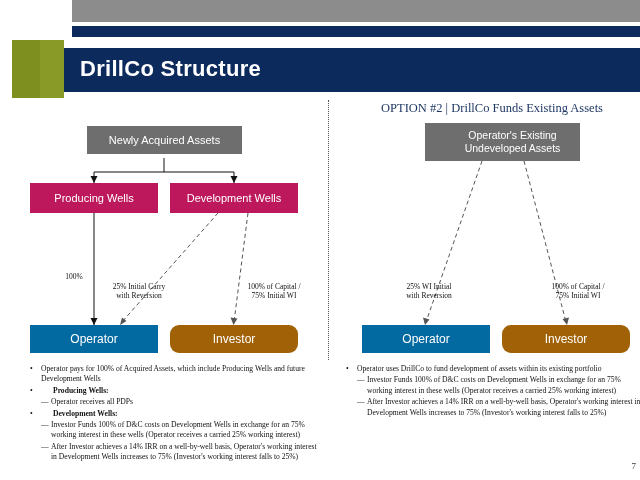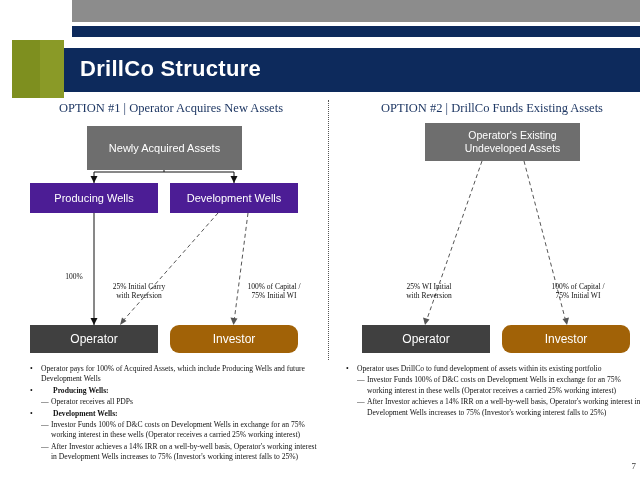--- a/index.html
+++ b/index.html
@@ -95,26 +95,26 @@
     display: flex;
     align-items: center;
     justify-content: center;
     text-align: center;
     color: #ffffff;
     font-size: 10.5px;
     line-height: 13px;
     padding: 2px 4px;
   }
   .box.gray { background: #6e6e6e; }
-  .box.navy { background: #4c1d95; }
-  .box.red  { background: #404040; }
+  .box.navy { background: #be185d; }
+  .box.red  { background: #0369a1; }
   .box.silver { background: #a16207; border-radius: 9px; }
 
   
-  #box-newly   { left: 75px;  top: 126px; width: 155px; height: 44px; font-size: 11px; }
+  #box-newly   { left: 75px;  top: 126px; width: 155px; height: 28px; font-size: 11px; }
   #box-prod    { left: 18px;  top: 183px; width: 128px; height: 30px; font-size: 11px; }
   #box-dev     { left: 158px; top: 183px; width: 128px; height: 30px; font-size: 11px; }
   #box-op-l    { left: 18px;  top: 325px; width: 128px; height: 28px; font-size: 12px; }
   #box-inv-l   { left: 158px; top: 325px; width: 128px; height: 28px; font-size: 12px; }
 
   
   #box-existing { left: 413px; top: 123px; width: 155px; height: 38px; font-size: 10.5px; padding-left: 24px; }
   #box-op-r     { left: 350px; top: 325px; width: 128px; height: 28px; font-size: 12px; }
   #box-inv-r    { left: 490px; top: 325px; width: 128px; height: 28px; font-size: 12px; }
 
@@ -173,21 +173,20 @@
 <div class="slide">
 
   <div class="top-gray-bar"></div>
   <div class="top-white-gap"></div>
   <div class="navy-thin-bar"></div>
   <div class="olive-block"></div>
   <div class="olive-block2"></div>
   <div class="title-bar"></div>
   <div class="title-text">DrillCo Structure</div>
 
-  <div class="option-hdr left">OPTION #1 | Operator Acquires New Assets</div>
   <div class="option-hdr right">OPTION #2 | DrillCo Funds Existing Assets</div>
 
   <div class="divider"></div>
 
   <svg class="conn">
 
     <path d="M152,158 L152,172" stroke="#111" stroke-width="1" fill="none"></path>
     <path d="M82,172 L222,172" stroke="#111" stroke-width="1" fill="none"></path>
     <path d="M82,172 L82,183" stroke="#111" stroke-width="1" fill="none"></path>
     <path d="M222,172 L222,183" stroke="#111" stroke-width="1" fill="none"></path>

